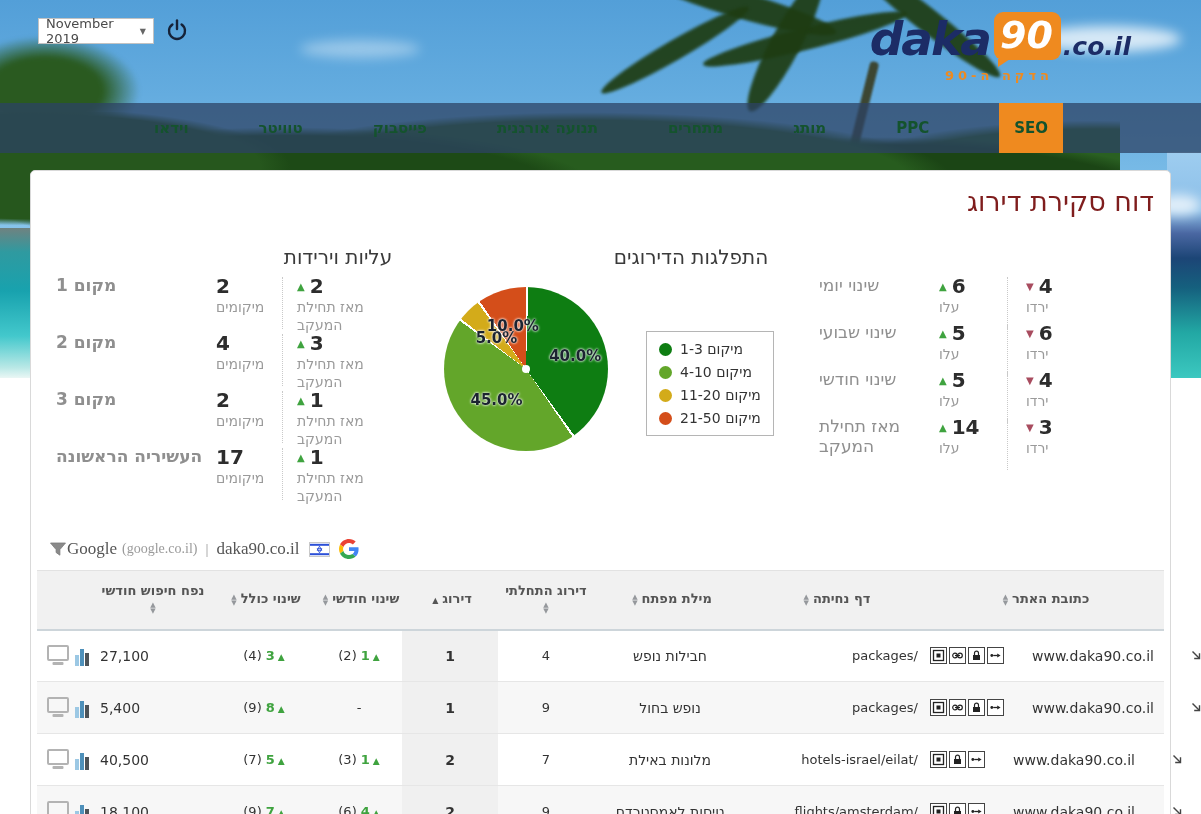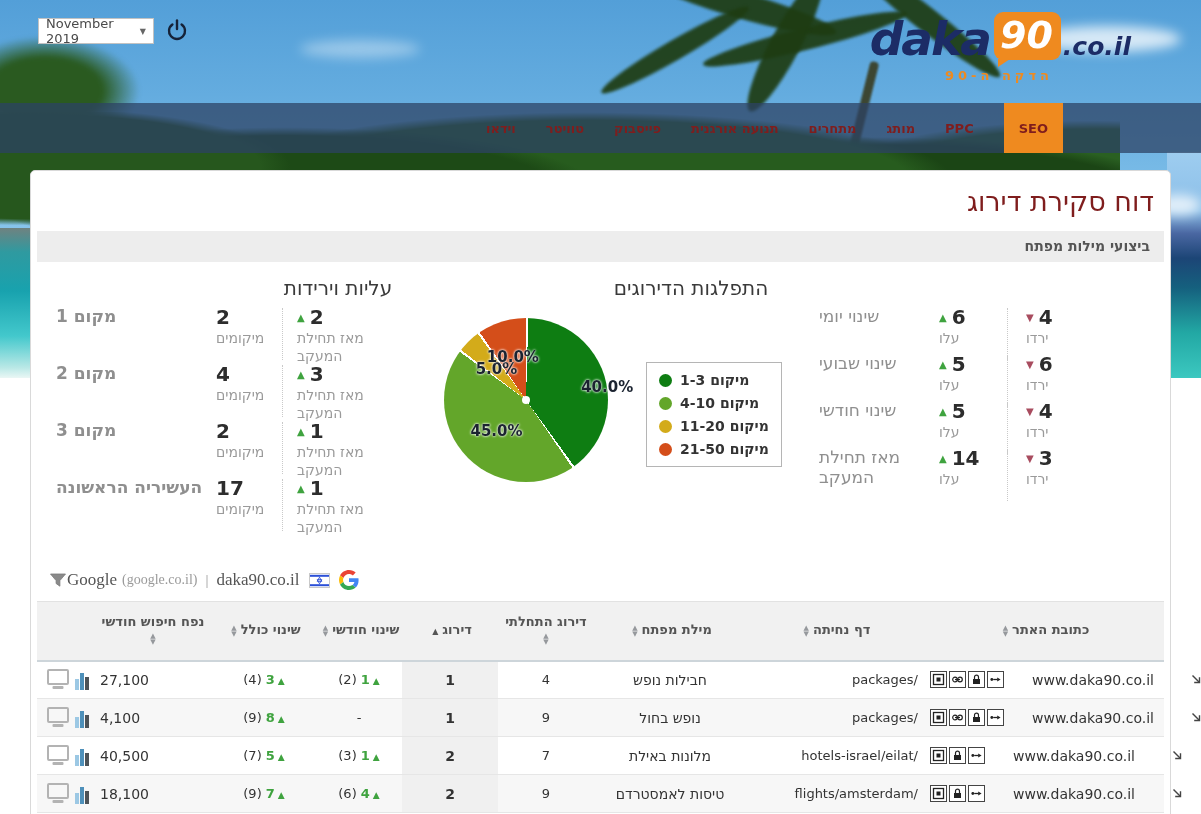--- a/index.html
+++ b/index.html
@@ -59,21 +59,21 @@
     border-left:12px solid var(--accent); border-bottom:8px solid transparent; }
   .logo-tld { font-size:25px; font-weight:bold; font-style:italic; color:#1c2c66; line-height:1;
     margin-bottom:3px; }
   .logo-tag { direction:rtl; color:var(--accent); font-size:13px; font-weight:bold;
     letter-spacing:4px; margin-top:6px; padding-right:78px; }
 
   
   .navbar { position:absolute; top:103px; left:0; width:1201px; height:50px;
     background:rgba(44,66,100,0.74); display:flex; direction:rtl; align-items:center;
     gap:30px; padding-right:138px; z-index:4; }
-  .nav-item { color:#7f1d1d; font-size:13px; font-weight:bold; cursor:pointer; white-space:nowrap; }
+  .nav-item { color:#14532d; font-size:15px; font-weight:bold; cursor:pointer; white-space:nowrap;margin-left:40px; }
   .nav-item.active { background:var(--accent); height:50px; display:flex; align-items:center;
     padding:0 15px; }
 
   
   .card { position:absolute; top:170px; left:30px; width:1141px; height:700px;
     background:#fff; border:1px solid #d9d9d9; border-radius:5px; z-index:3; }
   .card-title { direction:rtl; text-align:right; font-size:27px; font-weight:400; color:#7f1d1d;
     padding:15px 16px 14px; }
   .strip { margin:0 6px; background:#ededed; height:31px; line-height:31px; direction:rtl;
     text-align:right; padding:0 14px; font-size:14px; font-weight:bold; color:#555; }
@@ -105,21 +105,21 @@
   .pie { position:absolute; left:8px; top:56px; width:164px; height:164px; border-radius:50%; }
   .pie::after { content:""; position:absolute; left:50%; top:50%; width:8px; height:8px;
     background:#fff; border-radius:50%; transform:translate(-50%,-50%); }
   .pie-label { position:absolute; transform:translate(-50%,-50%); font-size:15px; font-weight:bold;
     color:#1b2330; text-shadow:0 0 3px rgba(255,255,255,.95),0 0 2px rgba(255,255,255,.95);
     white-space:nowrap; }
   .legend { position:absolute; left:210px; top:100px; background:#fff; border:1px solid #b5b5b5;
     padding:9px 12px; display:flex; flex-direction:column; gap:7px; }
   .legend-item { display:flex; align-items:center; direction:ltr; cursor:pointer; }
   .legend-marker { width:13px; height:13px; border-radius:50%; margin-right:8px; flex:none; }
-  .legend-text { direction:rtl; font-size:14px; font-weight:700; color:#333; white-space:nowrap; }
+  .legend-text { direction:rtl; font-size:14px; font-weight:400; color:#333; white-space:nowrap; }
 
   .panel-sum { position:absolute; left:752px; top:44px; width:380px; }
   .sm-row { display:flex; align-items:flex-start; height:47px; direction:ltr; }
   .sm-label { width:156px; padding-left:36px; font-size:17px; color:#8f8f8f; line-height:1.2;
     direction:ltr; }
   .sm-up { width:68px; } .sm-down { width:80px; margin-left:18px; }
 
   
   .table-toolbar { height:42px; margin:0 6px; display:flex; align-items:center;
     justify-content:flex-start; padding:0 12px;font-family:Liberation Serif, serif; }
@@ -129,21 +129,21 @@
   .g-domain { font-size:14px; color:#9a9a9a; }
   .g-sep { font-size:15px; color:#9a9a9a; margin:0 3px; }
   .g-site { font-size:17px; color:#555; }
   .flag-icon, .g-logo { display:flex; margin-left:4px; cursor:pointer; }
 
   
   table { margin:0 6px; width:1127px; border-collapse:collapse; direction:rtl; table-layout:fixed; }
   thead th { background:#f1f1f1; border-bottom:2px solid #cdd5da; border-top:1px solid #e2e2e2;
     height:59px; font-size:13px; font-weight:bold; color:#555; text-align:center;
     vertical-align:middle; line-height:1.3; padding:4px 2px; cursor:pointer; }
-  tbody td { height:38px; border-bottom:1px solid #e6e6e6; font-size:13px; color:#333;
+  tbody td { height:52px; border-bottom:1px solid #e6e6e6; font-size:13px; color:#333;
     text-align:center; vertical-align:middle; }
   tbody tr:nth-child(even) { background:#f7f7f7; }
   tbody td.rank-cell { background:#f0f0f0; font-weight:bold; font-size:14px; }
   .sort-both { display:inline-flex; flex-direction:column; vertical-align:middle; margin:0 4px; }
   .sort-both i { font-style:normal; font-size:7px; line-height:6px; color:#95989c; }
   .sort-both i.up::before { content:"▲"; }
   .sort-both i.dn::before { content:"▼"; }
   .sort-asc { font-size:8px; color:#555; margin:0 4px; }
   .sort-asc::before { content:"▲"; }
   td.vol-cell { direction:ltr; text-align:left; padding-left:6px; font-size:14px; }
@@ -217,21 +217,20 @@
   <div class="nav-item">מותג</div>
   <div class="nav-item">מתחרים</div>
   <div class="nav-item">תנועה אורגנית</div>
   <div class="nav-item">פייסבוק</div>
   <div class="nav-item">טוויטר</div>
   <div class="nav-item">וידאו</div>
 </nav>
 
 <div class="card">
   <h1 class="card-title">דוח סקירת דירוג</h1>
-  <div class="strip">ביצועי מילות מפתח</div>
 
   <div class="panels">
     <div class="panel-title t-ups">עליות וירידות</div>
     <div class="panel-title t-pie">התפלגות הדירוגים</div>
 
     <section class="panel-ups">
       <div class="ud-row">
         <div class="ud-label">מקום 1</div>
         <div class="stat-col ud-count">
             <div class="num">2</div>
@@ -288,21 +287,21 @@
               <span class="tri-up"></span>
               <span>1</span>
             </div>
             <div class="cap">מאז תחילת המעקב</div>
           </div>
       </div>
     </section>
 
     <section class="panel-pie">
       <div class="pie" id="pie" style="background: conic-gradient(rgb(255, 255, 255) 0%, rgb(255, 255, 255) 0.45%, rgb(14, 125, 18) 0.45%, rgb(14, 125, 18) 40%, rgb(255, 255, 255) 40%, rgb(255, 255, 255) 40.45%, rgb(99, 166, 42) 40.45%, rgb(99, 166, 42) 85%, rgb(255, 255, 255) 85%, rgb(255, 255, 255) 85.45%, rgb(211, 171, 26) 85.45%, rgb(211, 171, 26) 90%, rgb(255, 255, 255) 90%, rgb(255, 255, 255) 90.45%, rgb(212, 78, 26) 90.45%, rgb(212, 78, 26) 100%);">
-        <span class="pie-label" style="left:80%; top:42%;margin-left:32px;">40.0%</span>
+        <span class="pie-label" style="left:80%; top:42%;">40.0%</span>
         <span class="pie-label" style="left:32%; top:69%;">45.0%</span>
         <span class="pie-label" style="left:32%; top:31%;">5.0%</span>
         <span class="pie-label" style="left:42%; top:24%;">10.0%</span>
       </div>
       <div class="legend">
         <div class="legend-item">
             <span class="legend-marker" style="background: rgb(14, 125, 18);"></span>
             <span class="legend-text">מיקום 1-3</span>
           </div>
         <div class="legend-item">
@@ -571,21 +570,21 @@
                 </svg>
               </span>
         </div>
           </td>
         <td class="lp-cell">packages/</td>
         <td class="kw-cell">נופש בחול</td>
         <td>9</td>
         <td class="rank-cell">1</td>
         <td class="chg-cell">-</td>
         <td class="chg-cell"><span class="chg-base">(9)</span><span class="chg-delta">8</span><span class="chg-arrow"></span></td>
-        <td class="vol-cell">4,100</td>
+        <td class="vol-cell">5,400</td>
         <td class="dev-cell">
             <div>
           <span class="monitor"></span>
           <span class="bars">
                 <span class="b1"></span>
                 <span class="b2"></span>
                 <span class="b3"></span>
               </span>
         </div>
           </td>

